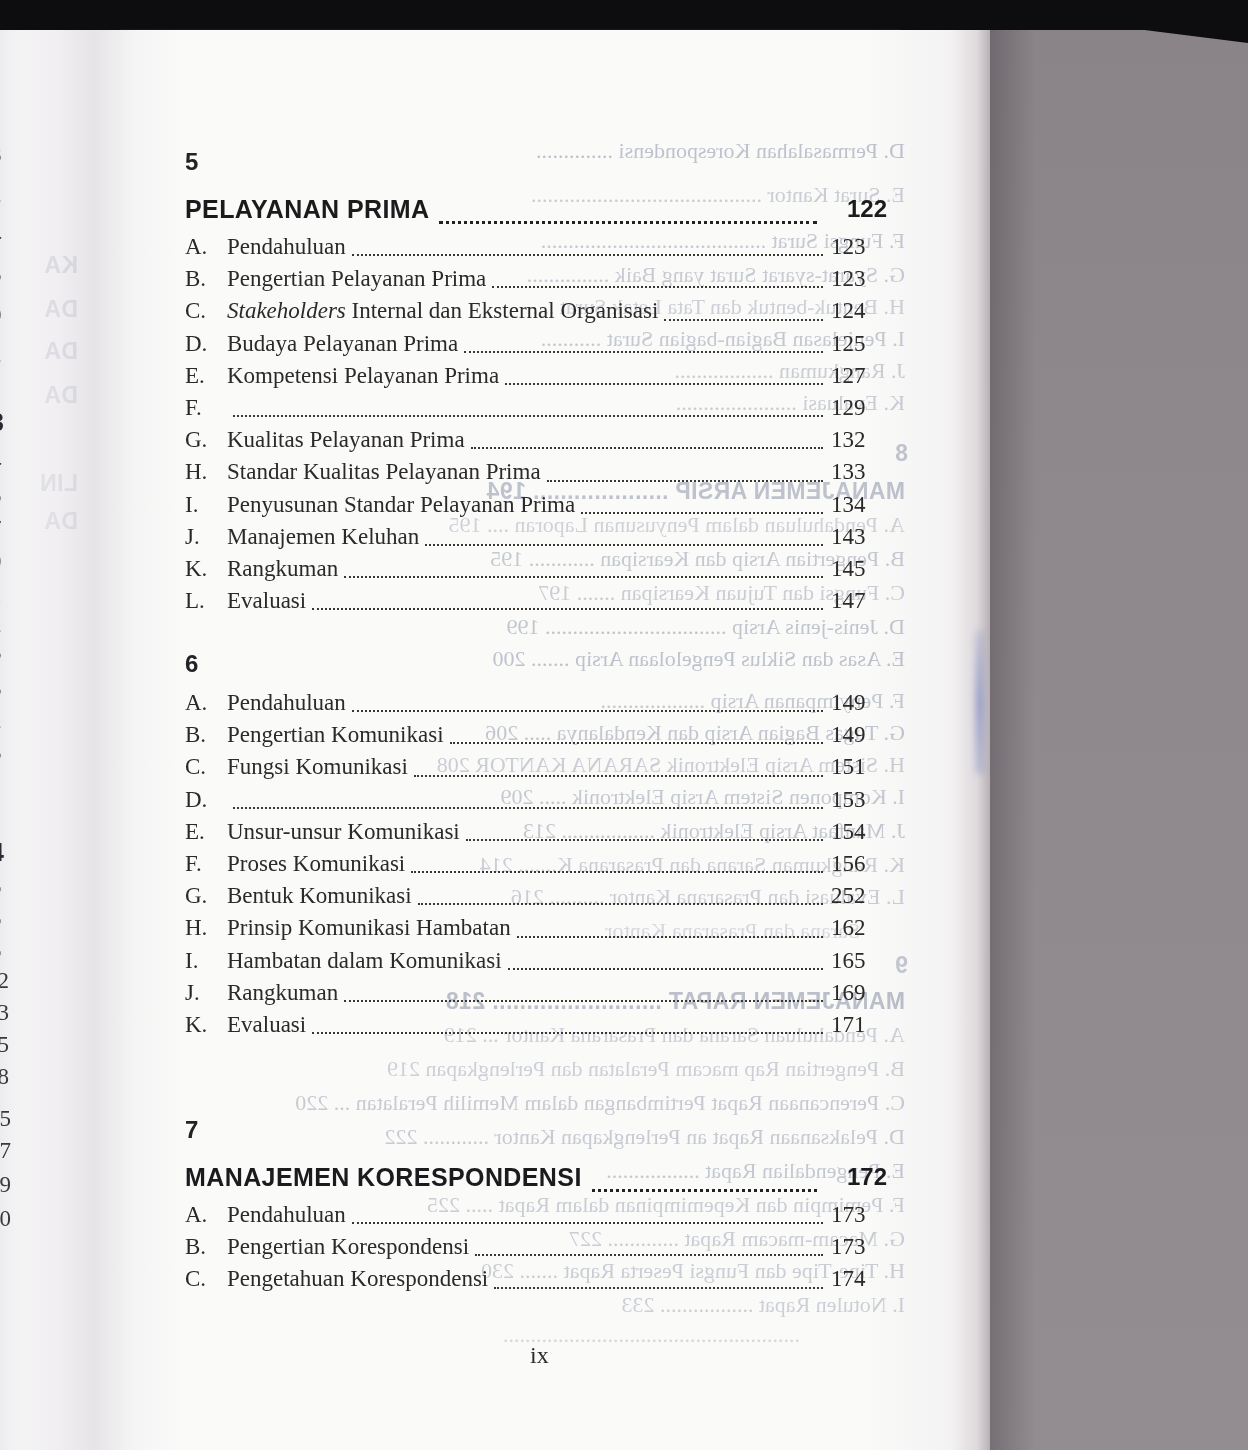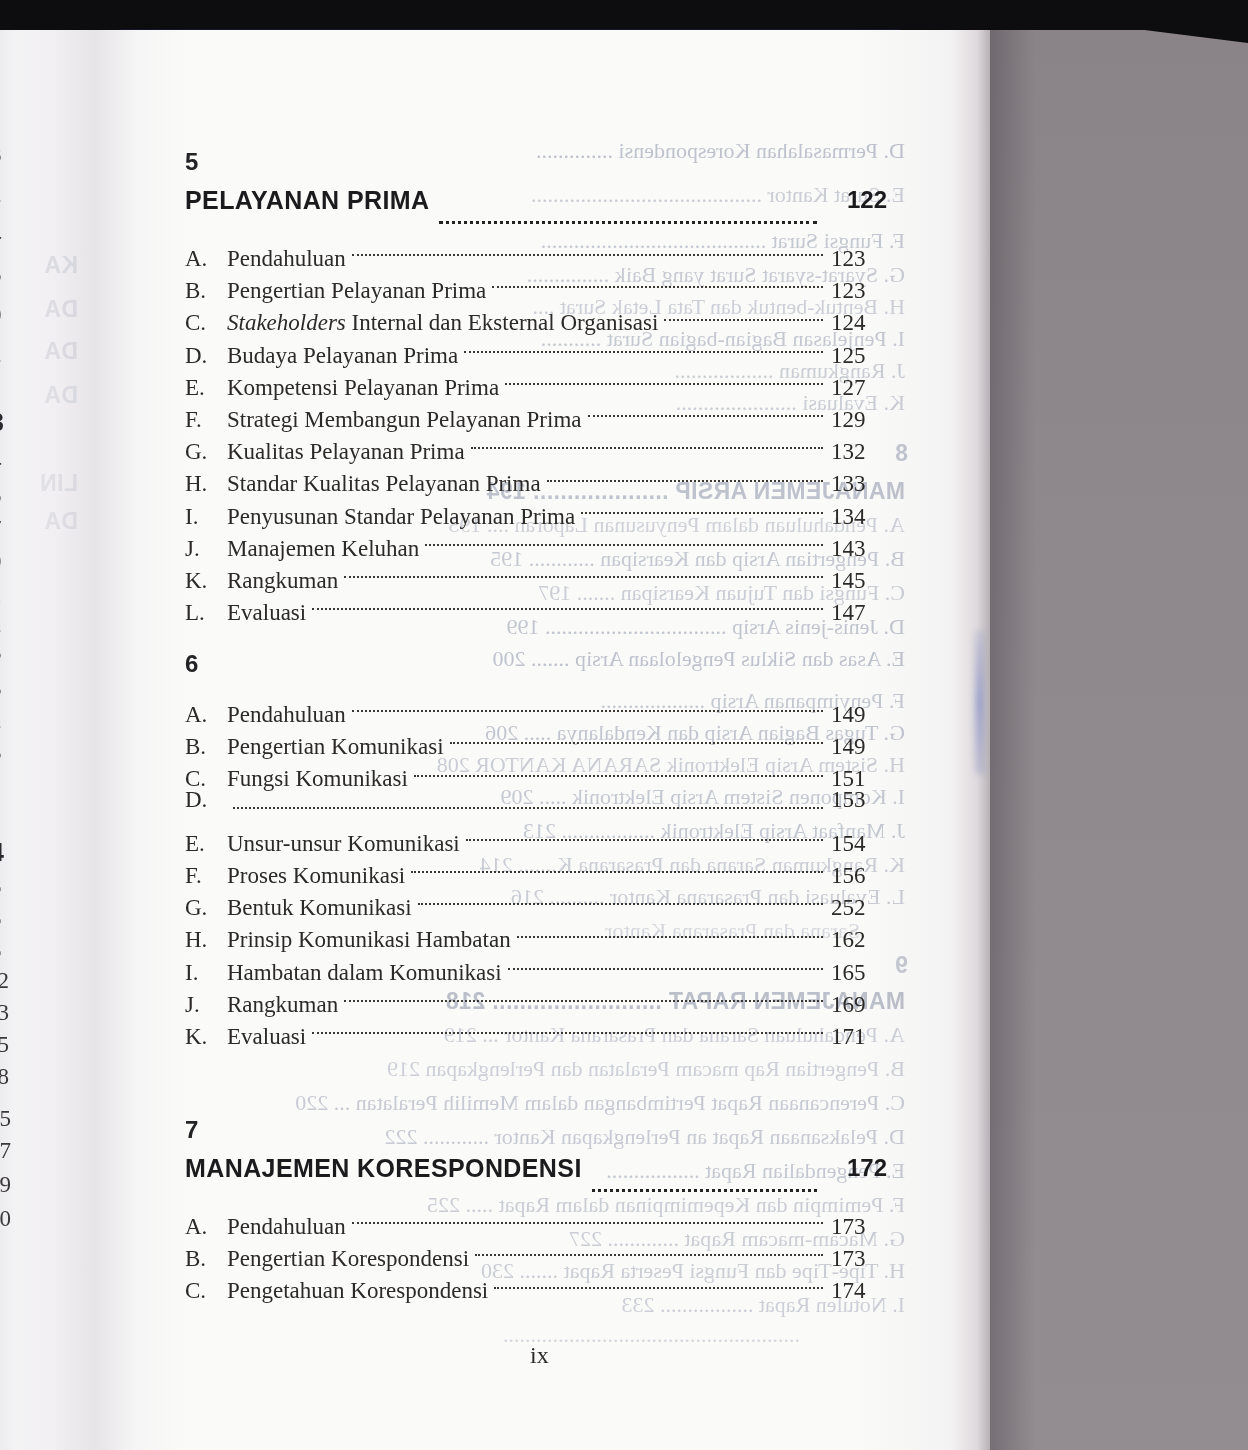--- a/index.html
+++ b/index.html
@@ -17,27 +17,27 @@
                    #f6f5f5 135px,#fafaf9 185px,#fafaf9 860px,#f4f3f3 950px,#ded9dc 977px,#b7b1b5 990px);}
   .page-shadow{position:absolute;left:990px;top:30px;width:46px;height:1420px;
         background:linear-gradient(90deg,rgba(42,36,42,.28),rgba(42,36,42,0));}
   .pen-smudge{position:absolute;left:975px;top:630px;width:9px;height:145px;border-radius:6px;
         background:linear-gradient(180deg,rgba(86,104,188,.15),rgba(86,104,188,.45),rgba(86,104,188,.2));
         filter:blur(3px);}
   
   .section{position:absolute;left:185px;width:702px;}
   .section.s1{top:110px;} .section.s2{top:612px;} .section.s3{top:1078px;}
   .sec-num{font:700 24px "Liberation Sans",sans-serif;color:#232225;height:46px;padding-top:8px;box-sizing:border-box;}
-  .sec-head{display:flex;align-items:flex-start;height:46px;color:#1b1a1c;}
+  .sec-head{display:flex;align-items:center;height:46px;color:#1b1a1c;}
   .sec-title{font:700 25px "Liberation Sans",sans-serif;letter-spacing:.4px;white-space:nowrap;}
   .sec-head .dots{border-bottom:3px dotted #232221;margin:0 10px 8px 10px;}
   .sec-page{font:700 24px "Liberation Sans",sans-serif;width:60px;text-align:right;}
   .row{display:flex;align-items:baseline;height:32.2px;font:23px/30px "Liberation Serif",serif;color:#2c2a28;}
   .letter{width:42px;flex:none;}
-  .label{white-space:nowrap;margin-top:12px;}
+  .label{white-space:nowrap;}
   .dots{flex:1;align-self:flex-end;border-bottom:2.5px dotted #3a3733;margin:0 8px 8px 6px;min-width:20px;}
   .pg{width:56px;flex:none;text-align:left;}
   
   .bleed{position:absolute;transform:scaleX(-1);white-space:nowrap;overflow:hidden;
          font:22px "Liberation Serif",serif;pointer-events:none;}
   .bleed.b{font:700 23px "Liberation Sans",sans-serif;letter-spacing:.4px;}
   
   .edge{position:absolute;font:23px "Liberation Serif",serif;color:#3b383b;white-space:nowrap;}
   .edge.b{font:700 25px "Liberation Sans",sans-serif;color:#2a292d;}
   .footer{position:absolute;left:530px;top:1312px;font:24px "Liberation Serif",serif;color:#2e2c2a;}
@@ -159,21 +159,20 @@
             <span class="pg">125</span>
           </div>
           <div class="row">
             <span class="letter">E.</span>
             <span class="label">Kompetensi Pelayanan Prima</span>
             <span class="dots"></span>
             <span class="pg">127</span>
           </div>
           <div class="row">
             <span class="letter">F.</span>
-            <span class="label">Strategi Membangun Pelayanan Prima</span>
             <span class="dots"></span>
             <span class="pg">129</span>
           </div>
           <div class="row">
             <span class="letter">G.</span>
             <span class="label">Kualitas Pelayanan Prima</span>
             <span class="dots"></span>
             <span class="pg">132</span>
           </div>
           <div class="row">

